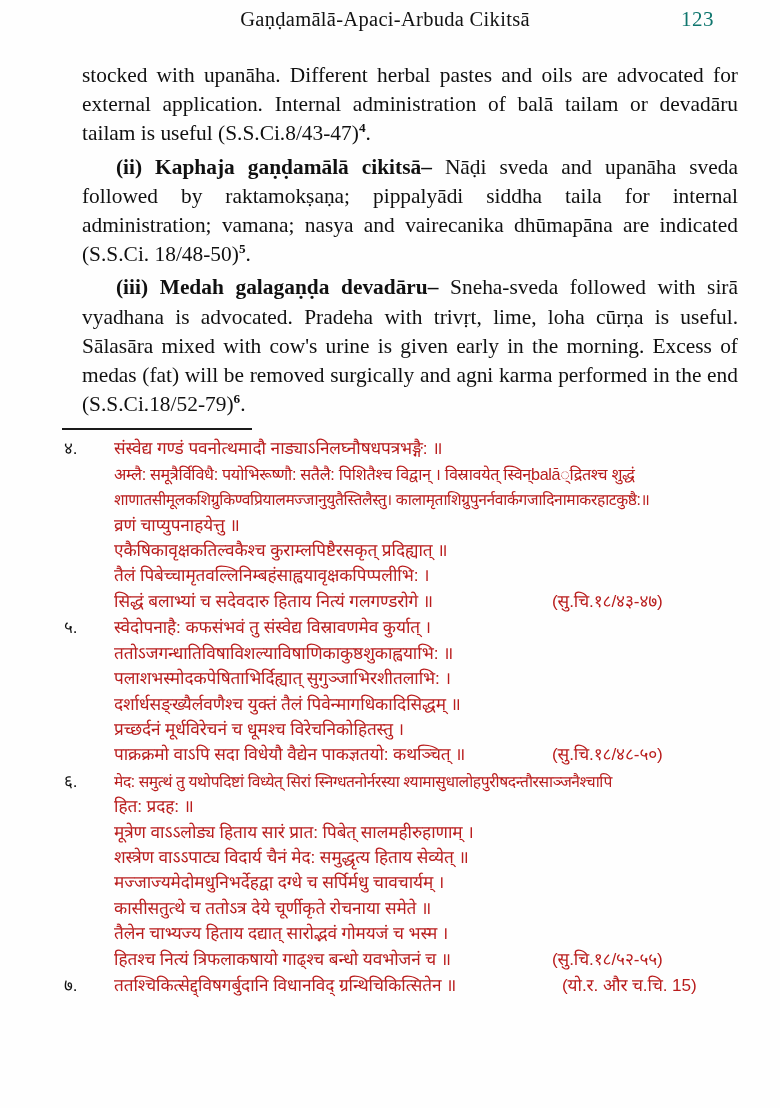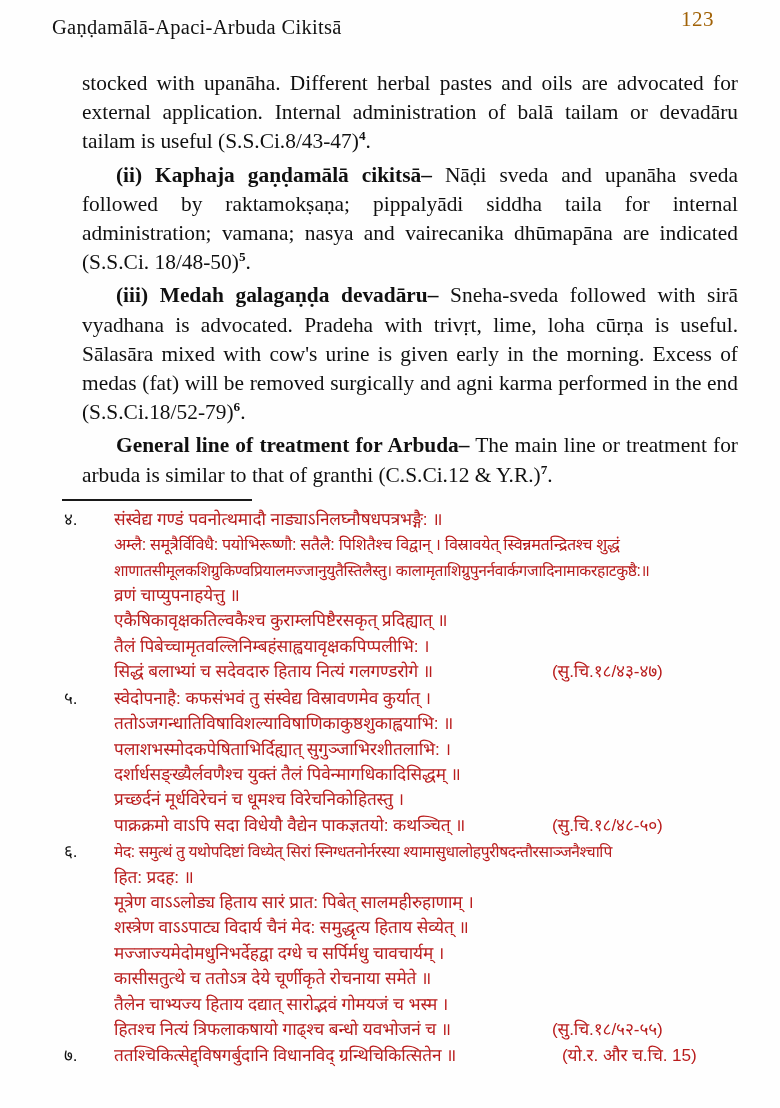--- a/index.html
+++ b/index.html
@@ -24,37 +24,37 @@
     background: #fefefe;
   }
 
   
   .runhead {
     position: relative;
     height: 44px;
     margin: 0 62px 0 62px;
     display: flex;
     align-items: flex-start;
-    justify-content: flex-start;
-    padding-top: 16px;
+    justify-content: center;
+    padding-top: 8px;
   }
   .runhead-title {
     font-family: "Liberation Serif", "DejaVu Serif", serif;
     font-size: 20.5px;
     letter-spacing: 0.3px;
     color: #121212;
     white-space: nowrap;
     margin-left: -10px;
   }
   .runhead-folio {
     position: absolute;
     right: 4px;
     top: 7px;
     font-size: 21px;
-    color: #a16207;
+    color: #0f766e;
     letter-spacing: 0.5px;
   }
 
   
   .body-col {
     margin: 0 62px 0 82px;
     width: 656px;
   }
   .para {
     font-size: 21.4px;
@@ -153,34 +153,31 @@
     </p>
 
     <p class="para indent">
       <span class="lead">(ii) Kaphaja gaṇḍamālā cikitsā–</span><span> Nāḍi sveda and upanāha sveda followed by raktamokṣaṇa; pippalyādi siddha taila for internal administration; vamana; nasya and vairecanika dhūmapāna are indicated (S.S.Ci. 18/48-50)</span><sup>5</sup>.
     </p>
 
     <p class="para indent">
       <span class="lead">(iii) Medah galagaṇḍa devadāru–</span><span> Sneha-sveda followed with sirā vyadhana is advocated. Pradeha with trivṛt, lime, loha cūrṇa is useful. Sālasāra mixed with cow's urine is given early in the morning. Excess of medas (fat) will be removed surgically and agni karma performed in the end (S.S.Ci.18/52-79)</span><sup>6</sup>.
     </p>
 
-    <p class="para indent">
-      <span class="lead">General line of treatment for Arbuda–</span><span> The main line or treatment for arbuda is similar to that of granthi (C.S.Ci.12 &amp; Y.R.)</span><sup>7</sup>.
-    </p>
   </div>
 
   <div class="fn-rule"></div>
 
   <div class="footnotes">
 
     <div class="fn-item">
       <div class="fn-num">४.</div>
       <div class="fn-lines">
         <div class="fn-line"><span>संस्वेद्य गण्डं पवनोत्थमादौ नाड्याऽनिलघ्नौषधपत्रभङ्गै: ॥</span></div>
-        <div class="fn-line tight"><span>अम्लै: समूत्रैर्विविधै: पयोभिरूष्णौ: सतैलै: पिशितैश्च विद्वान् । विस्रावयेत् स्विन्नमतन्द्रितश्च शुद्धं</span></div>
+        <div class="fn-line tight"><span>अम्लै: समूत्रैर्विविधै: पयोभिरूष्णौ: सतैलै: पिशितैश्च विद्वान् । विस्रावयेत् स्विन्balā्द्रितश्च शुद्धं</span></div>
         <div class="fn-line tight2"><span>शाणातसीमूलकशिग्रुकिण्वप्रियालमज्जानुयुतैस्तिलैस्तु। कालामृताशिग्रुपुनर्नवार्कगजादिनामाकरहाटकुष्ठै:॥</span></div>
         <div class="fn-line"><span>व्रणं चाप्युपनाहयेत्तु ॥</span></div>
         <div class="fn-line"><span>एकैषिकावृक्षकतिल्वकैश्च कुराम्लपिष्टैरसकृत् प्रदिह्यात् ॥</span></div>
         <div class="fn-line"><span>तैलं पिबेच्चामृतवल्लिनिम्बहंसाह्वयावृक्षकपिप्पलीभि: ।</span></div>
         <div class="fn-line"><span>सिद्धं बलाभ्यां च सदेवदारु हिताय नित्यं गलगण्डरोगे ॥</span><span class="src">(सु.चि.१८/४३-४७)</span></div>
       </div>
     </div>
 
     <div class="fn-item">
       <div class="fn-num">५.</div>

